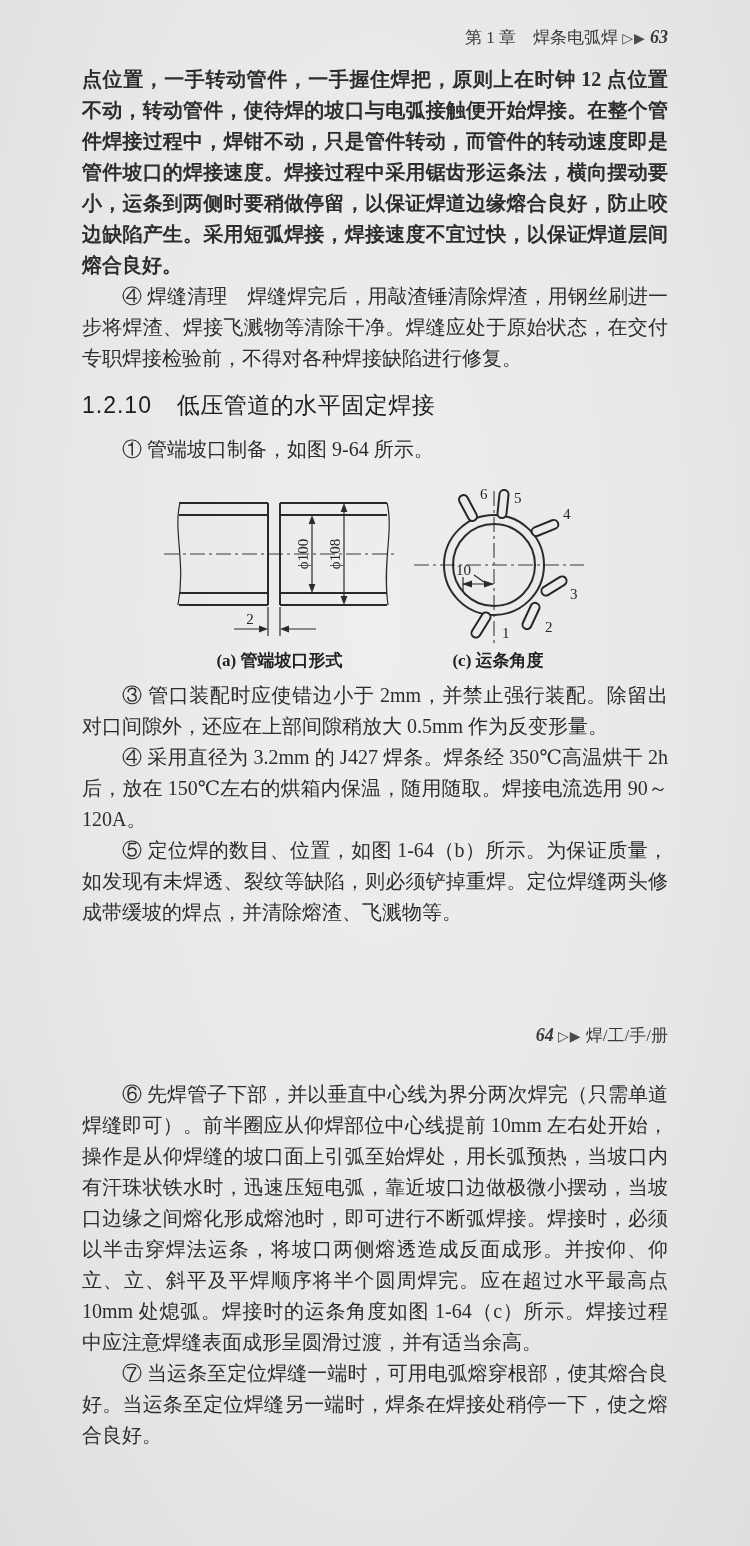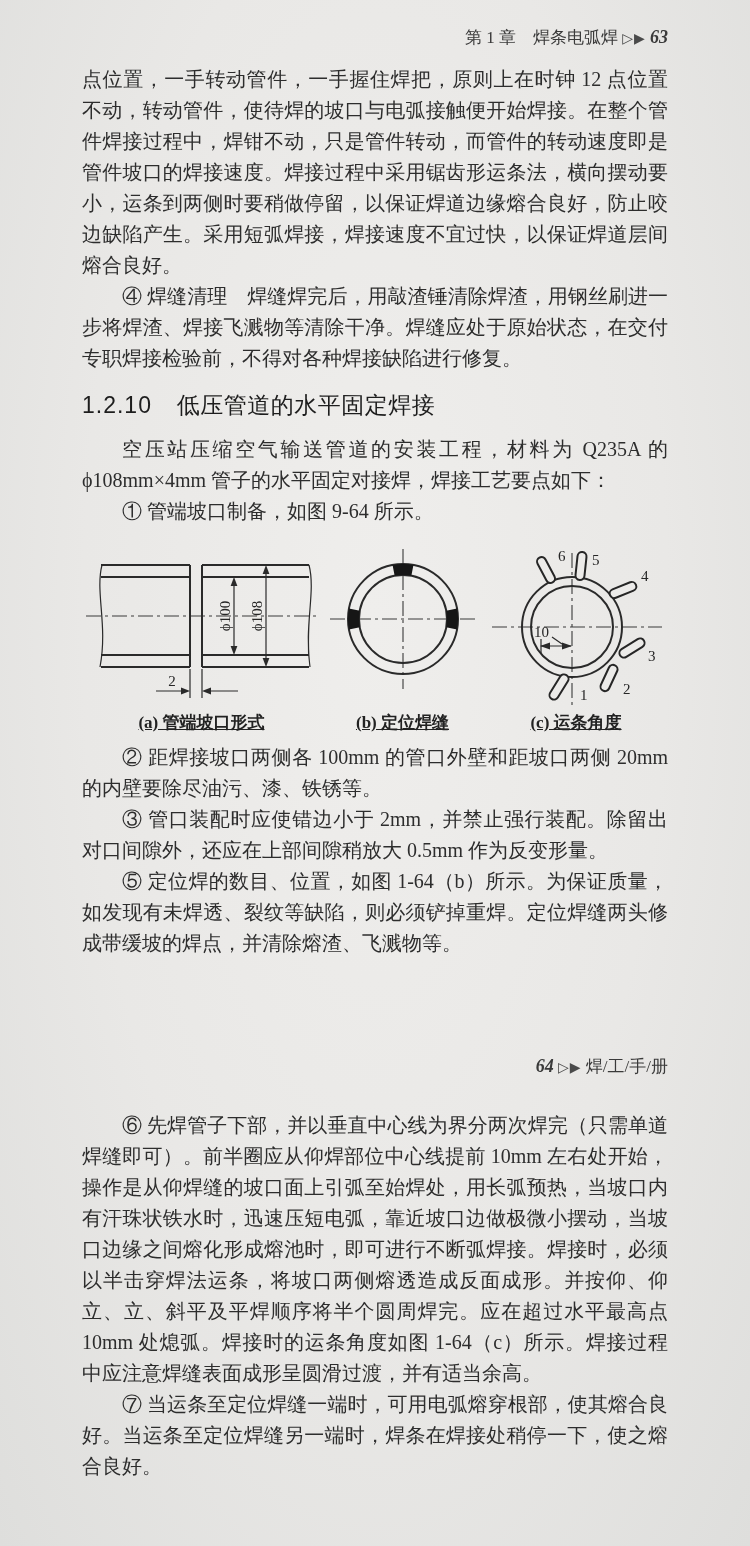--- a/index.html
+++ b/index.html
@@ -26,21 +26,21 @@
   .running-head .pno{font-weight:bold;font-style:italic;font-size:18px;}
   .running-head .arrows{color:#4a4a4a;font-size:14px;letter-spacing:1px;}
   p.body{
     margin:0;
     font-size:20px;
     line-height:31px;
     text-align:justify;
     text-indent:2em;
     color:#2d2d2d;
   }
-  p.body.nofirst{text-indent:0;}
+  p.body.nofirst{text-indent:0;font-weight:bold;}
   h2.sec{
     margin:16px 0 14px 0;
     font-family:"Liberation Sans","DejaVu Sans",sans-serif;
     font-size:23px;
     line-height:30px;
     font-weight:normal;
     color:#1d1d1d;
     letter-spacing:.5px;
   }
   h2.sec .secno{margin-right:18px;letter-spacing:1px;}
@@ -54,21 +54,20 @@
     align-items:flex-end;
     gap:6px;
   }
   .subfig{display:flex;flex-direction:column;align-items:center;}
   .subfig-caption{
     font-size:17px;
     font-weight:bold;
     color:#222;
     margin-top:2px;
     white-space:nowrap;
-    text-decoration:underline;
   }
   figcaption.fig-title{
     font-size:18px;
     color:#262626;
     margin-top:8px;
     letter-spacing:1px;
   }
   svg{display:block;}
   svg .ln{stroke:#2a2a2a;stroke-width:2;fill:none;}
   svg .thin{stroke:#2a2a2a;stroke-width:1.2;fill:none;}
@@ -90,21 +89,20 @@
   </div>
 
   <p class="body nofirst">点位置，一手转动管件，一手握住焊把，原则上在时钟 12 点位置不动，转动管件，使待焊的坡口与电弧接触便开始焊接。在整个管件焊接过程中，焊钳不动，只是管件转动，而管件的转动速度即是管件坡口的焊接速度。焊接过程中采用锯齿形运条法，横向摆动要小，运条到两侧时要稍做停留，以保证焊道边缘熔合良好，防止咬边缺陷产生。采用短弧焊接，焊接速度不宜过快，以保证焊道层间熔合良好。</p>
   <p class="body">④ 焊缝清理　焊缝焊完后，用敲渣锤清除焊渣，用钢丝刷进一步将焊渣、焊接飞溅物等清除干净。焊缝应处于原始状态，在交付专职焊接检验前，不得对各种焊接缺陷进行修复。</p>
 
   <h2 class="sec">
     <span class="secno">1.2.10</span>
     <span class="sectitle">低压管道的水平固定焊接</span>
   </h2>
 
-  <p class="body">空压站压缩空气输送管道的安装工程，材料为 Q235A 的 ϕ108mm×4mm 管子的水平固定对接焊，焊接工艺要点如下：</p>
   <p class="body">① 管端坡口制备，如图 9-64 所示。</p>
 
   <figure class="fig">
     <div class="fig-row">
 
       <div class="subfig">
         <svg width="240" height="172" viewBox="0 0 240 172">
           <path class="cl" d="M4 79 H236"></path>
 
           <path class="thin" d="M20 28 C13 55 26 88 18 130"></path>
@@ -124,31 +122,20 @@
           <text transform="rotate(-90 175 79)" x="175" y="84" text-anchor="middle">ϕ108</text>
 
           <path class="thin" d="M108 132 V161 M120 132 V161 M74 154 H99 M129 154 H156"></path>
           <polygon class="ah" points="108,154 99,150.6 99,157.4"></polygon>
           <polygon class="ah" points="120,154 129,150.6 129,157.4"></polygon>
           <text x="90" y="149" text-anchor="middle">2</text>
         </svg>
         <div class="subfig-caption">(a) 管端坡口形式</div>
       </div>
 
-      <div class="subfig">
-        <svg width="150" height="172" viewBox="0 0 150 172">
-          <path class="cl" d="M2 82 H148 M75 12 V152"></path>
-          <circle class="ln" cx="75" cy="82" r="55" stroke-width="2.4"></circle>
-          <circle class="ln" cx="75" cy="82" r="44" stroke-width="2.4"></circle>
-          <path class="weld" stroke-width="11" d="M65.6 33.4 A49.5 49.5 0 0 1 84.4 33.4"></path>
-          <path class="weld" stroke-width="11" d="M26.4 91.4 A49.5 49.5 0 0 1 26.4 72.6"></path>
-          <path class="weld" stroke-width="11" d="M123.6 72.6 A49.5 49.5 0 0 1 123.6 91.4"></path>
-        </svg>
-        <div class="subfig-caption">(b) 定位焊缝</div>
-      </div>
 
       <div class="subfig">
         <svg width="185" height="172" viewBox="0 0 185 172">
           <path class="cl" d="M8 90 H178 M88 16 V170"></path>
           <circle class="ln" cx="88" cy="90" r="50"></circle>
           <circle class="ln" cx="88" cy="90" r="41"></circle>
 
           <g transform="translate(75,150) rotate(32)">
               <rect class="pill" x="-4.5" y="-14" width="9" height="28" rx="4.5"></rect>
             </g>
@@ -179,22 +166,22 @@
           <path class="thin" d="M68 100 L78 107 M57 109 H87 M57 102 V116"></path>
           <polygon class="ah" points="56,109 66,105.6 66,112.4"></polygon>
           <polygon class="ah" points="88,109 78,105.6 78,112.4"></polygon>
         </svg>
         <div class="subfig-caption">(c) 运条角度</div>
       </div>
 
     </div>
   </figure>
 
-  <p class="body">② 距焊接坡口两侧各 100mm 的管口外壁和距坡口两侧 20mm 的内壁要除尽油污、漆、铁锈等。</p>
   <p class="body">③ 管口装配时应使错边小于 2mm，并禁止强行装配。除留出对口间隙外，还应在上部间隙稍放大 0.5mm 作为反变形量。</p>
+  <p class="body">④ 采用直径为 3.2mm 的 J427 焊条。焊条经 350℃高温烘干 2h 后，放在 150℃左右的烘箱内保温，随用随取。焊接电流选用 90～120A。</p>
   <p class="body">⑤ 定位焊的数目、位置，如图 1-64（b）所示。为保证质量，如发现有未焊透、裂纹等缺陷，则必须铲掉重焊。定位焊缝两头修成带缓坡的焊点，并清除熔渣、飞溅物等。</p>
 
   <div class="running-head left">
     <span class="pno">64</span>
     <span class="arrows">▷▶</span>
     <span>焊/工/手/册</span>
   </div>
 
   <p class="body">⑥ 先焊管子下部，并以垂直中心线为界分两次焊完（只需单道焊缝即可）。前半圈应从仰焊部位中心线提前 10mm 左右处开始，操作是从仰焊缝的坡口面上引弧至始焊处，用长弧预热，当坡口内有汗珠状铁水时，迅速压短电弧，靠近坡口边做极微小摆动，当坡口边缘之间熔化形成熔池时，即可进行不断弧焊接。焊接时，必须以半击穿焊法运条，将坡口两侧熔透造成反面成形。并按仰、仰立、立、斜平及平焊顺序将半个圆周焊完。应在超过水平最高点 10mm 处熄弧。焊接时的运条角度如图 1-64（c）所示。焊接过程中应注意焊缝表面成形呈圆滑过渡，并有适当余高。</p>
   <p class="body">⑦ 当运条至定位焊缝一端时，可用电弧熔穿根部，使其熔合良好。当运条至定位焊缝另一端时，焊条在焊接处稍停一下，使之熔合良好。</p>

